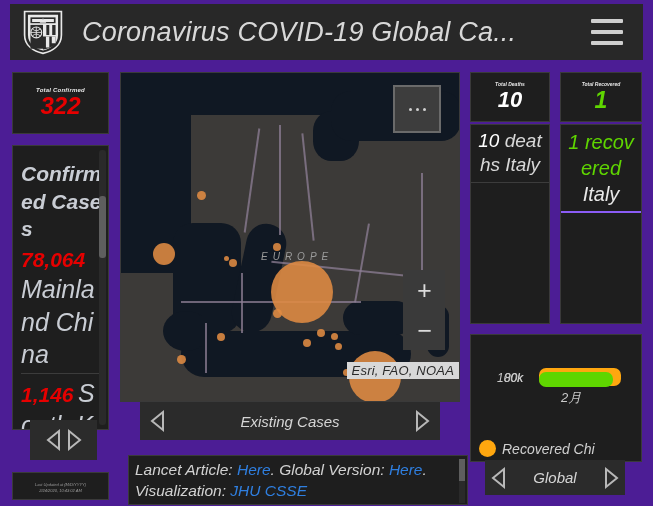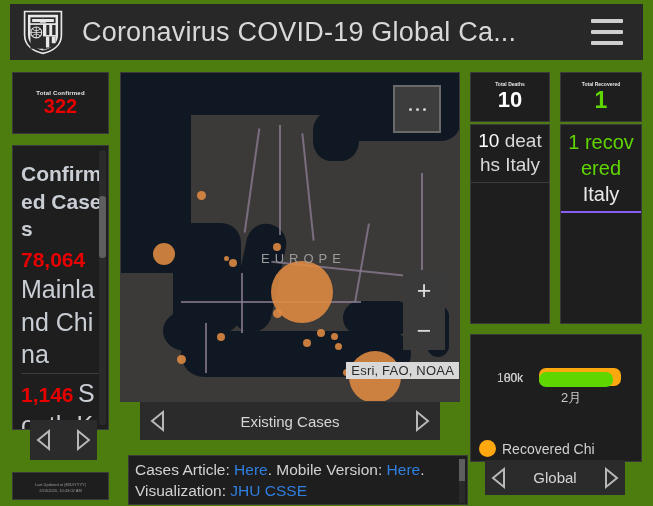--- a/index.html
+++ b/index.html
@@ -1,67 +1,67 @@
 <!DOCTYPE html>
 <html><head>
 <meta charset="utf-8">
 <style>
   html,body{margin:0;padding:0;background:#000;}
   body{width:653px;height:506px;overflow:hidden;font-family:"Liberation Sans",sans-serif;}
-  .app{position:relative;width:653px;height:506px;background:#4d7c0f;}
+  .app{position:relative;width:653px;height:506px;background:#4c1d95;font-style:italic;}
 
   
   .header{position:absolute;left:10px;top:4px;width:633px;height:56px;background:#282828;
           display:flex;align-items:center;}
   .shield{width:42px;height:46px;margin-left:12px;flex:0 0 auto;}
   .title{margin-left:18px;color:#d8d8d8;font-size:27px;letter-spacing:.2px;white-space:nowrap;
          overflow:hidden;font-weight:400;}
   .burger{margin-left:auto;margin-right:20px;width:32px;height:26px;display:flex;
           flex-direction:column;justify-content:space-between;cursor:pointer;}
   .burger i{display:block;height:4px;background:#cfcfcf;border-radius:1px;}
 
   
   .panel{position:absolute;background:#1e1e1e;border:1px solid #3a3a3a;box-sizing:border-box;}
 
   
   #total-confirmed{left:12px;top:72px;width:97px;height:62px;
       display:flex;flex-direction:column;align-items:center;justify-content:center;}
   #total-confirmed .cap{font-size:6px;color:#e6e6e6;font-weight:bold;letter-spacing:.2px;}
-  #total-confirmed .val{font-size:20px;color:#e60000;font-weight:bold;line-height:1.05;}
+  #total-confirmed .val{font-size:24px;color:#e60000;font-weight:bold;line-height:1.05;}
 
   
   #confirmed-list{left:12px;top:145px;width:97px;height:285px;overflow:hidden;}
   .cl-inner{padding:4px 6px 0 8px;margin-top:10px;}
   .cl-title{color:#c9cdd4;font-size:21px;font-weight:bold;line-height:1.32;word-break:break-all;}
   .cl-row{padding:3px 0 2px 0;border-bottom:1px solid #3c3c3c;}
   .cl-row .num{color:#e60000;font-size:21px;font-weight:bold;}
   .cl-row .place{color:#c9cdd4;font-size:25px;}
   .cl-row .t{line-height:1.3;word-break:break-all;}
   .scrollbar{position:absolute;right:2px;top:4px;width:7px;height:275px;background:#2a2a2a;border-radius:3px;}
   .scrollbar i{position:absolute;left:0;top:46px;width:7px;height:62px;background:#5e5e5e;border-radius:3px;display:block;}
 
   
   .navstrip{position:absolute;background:#2b2b2b;display:flex;align-items:center;
-            justify-content:space-between;box-sizing:border-box;}
+            justify-content:center;box-sizing:border-box;}
   .navstrip .lbl{flex:1;text-align:center;color:#d5d5d5;font-size:15px;}
   
   .tri svg{display:block;}
 
   #confirmed-nav{left:30px;top:420px;width:67px;height:40px;padding:0 4px;}
   #lastupdate{left:12px;top:472px;width:97px;height:28px;}
   #lastupdate .tiny{font-size:4px;color:#9a9a9a;text-align:center;line-height:1.5;padding-top:9px;
                     word-break:break-all;}
 
   
   #map{left:120px;top:72px;width:340px;height:330px;background:#16202c;overflow:hidden;}
   #map .land{position:absolute;inset:0;background:#3c3a38;}
   .sea{position:absolute;background:#101823;}
   .border{position:absolute;background:#8d7f96;opacity:.75;}
   .bubble{position:absolute;border-radius:50%;background:#e08b42;opacity:.88;}
-  .continent-label{position:absolute;color:#9b9b9b;font-size:13px;letter-spacing:5px;font-weight:500;text-align:right;}
+  .continent-label{position:absolute;color:#9b9b9b;font-size:10px;letter-spacing:5px;font-weight:500;text-align:right;}
   #dots-btn{position:absolute;right:18px;top:12px;width:44px;height:44px;background:#3d3d3d;
             border:2px solid #6a6a6a;display:flex;align-items:center;justify-content:center;gap:4px;cursor:pointer;}
   #dots-btn i{width:3px;height:3px;border-radius:50%;background:#d0d0d0;display:block;}
   #zoom-ctl{position:absolute;right:14px;top:197px;width:42px;height:80px;background:#3a3a3a;
             display:flex;flex-direction:column;}
   #zoom-ctl div{flex:1;display:flex;align-items:center;justify-content:center;color:#dcdcdc;
                 font-size:25px;cursor:pointer;}
   #attrib{position:absolute;right:0px;bottom:22px;background:#d8d8d8;color:#2a2a2a;font-size:13px;
           padding:1px 5px;letter-spacing:.2px;margin-left:13px;}
   #map-nav{left:140px;top:402px;width:300px;height:38px;padding:0 8px;}
@@ -235,21 +235,21 @@
     <span class="lbl">Existing Cases</span>
     <span class="tri">
       <svg width="20" height="24" viewBox="0 0 20 24">
           <path d="M5 3 L16 12 L5 21 Z" fill="none" stroke="#b8b8b8" stroke-width="2"></path>
         </svg>
     </span>
   </div>
 
   <div class="panel" id="lancet">
     <div class="txt">
-      <span>Cases Article: </span><a href="#">Here</a><span>. Mobile Version: </span><a href="#">Here</a><span>. Visualization: </span><a href="#">JHU CSSE</a>
+      <span>Lancet Article: </span><a href="#">Here</a><span>. Global Version: </span><a href="#">Here</a><span>. Visualization: </span><a href="#">JHU CSSE</a>
     </div>
     <div class="sb">
         <i></i>
       </div>
   </div>
 
   <div class="panel" id="total-deaths">
     <div class="cap">Total Deaths</div>
     <div class="val">10</div>
   </div>

